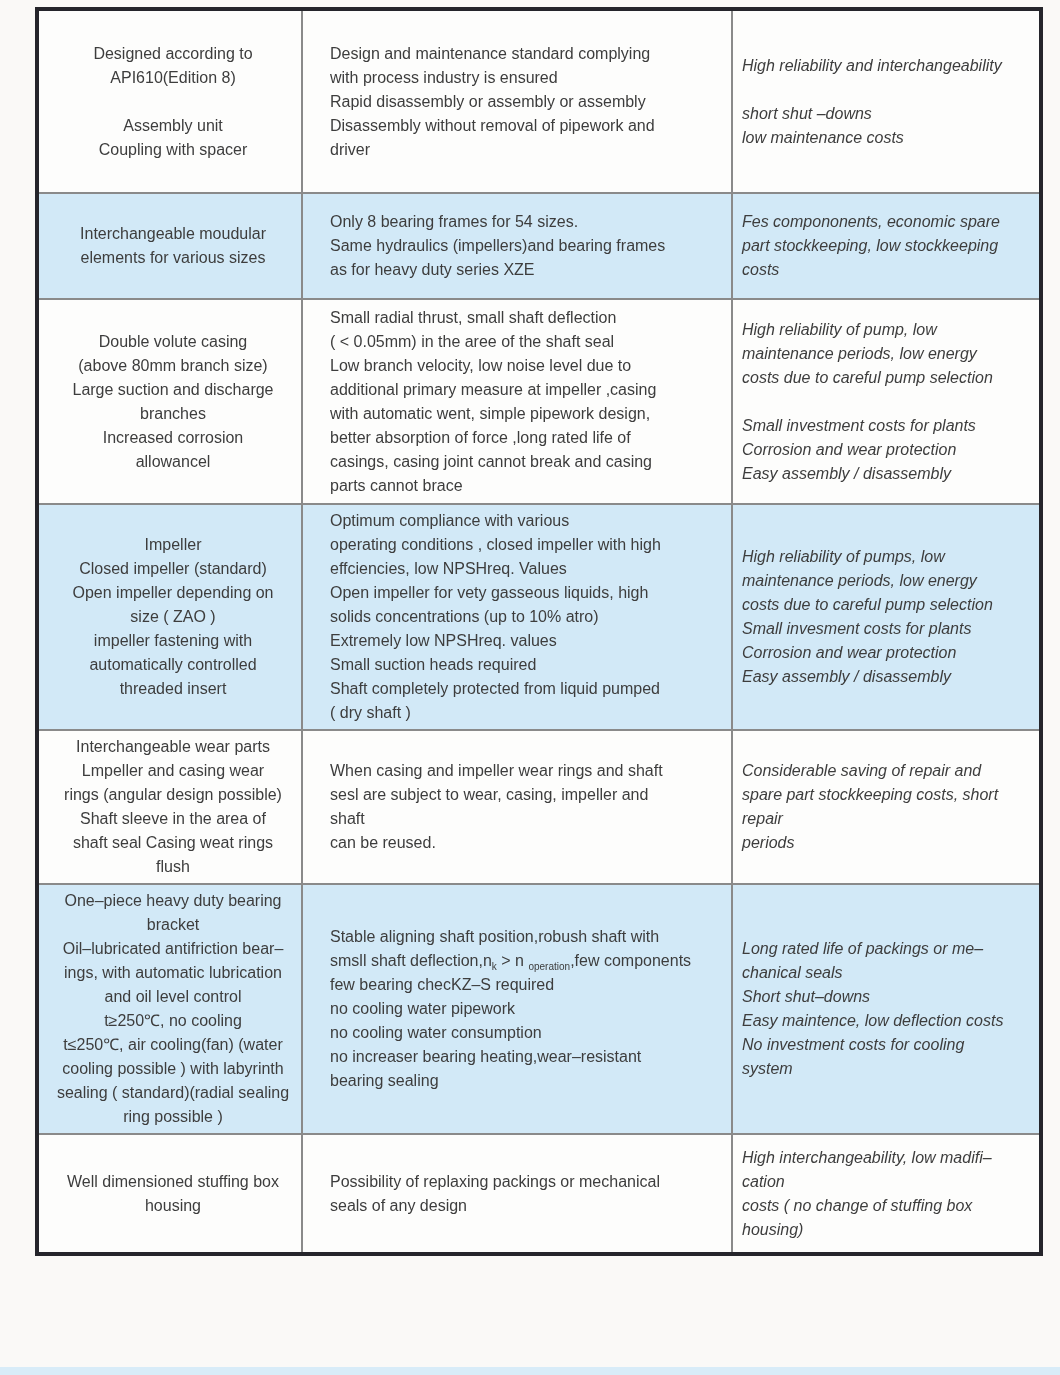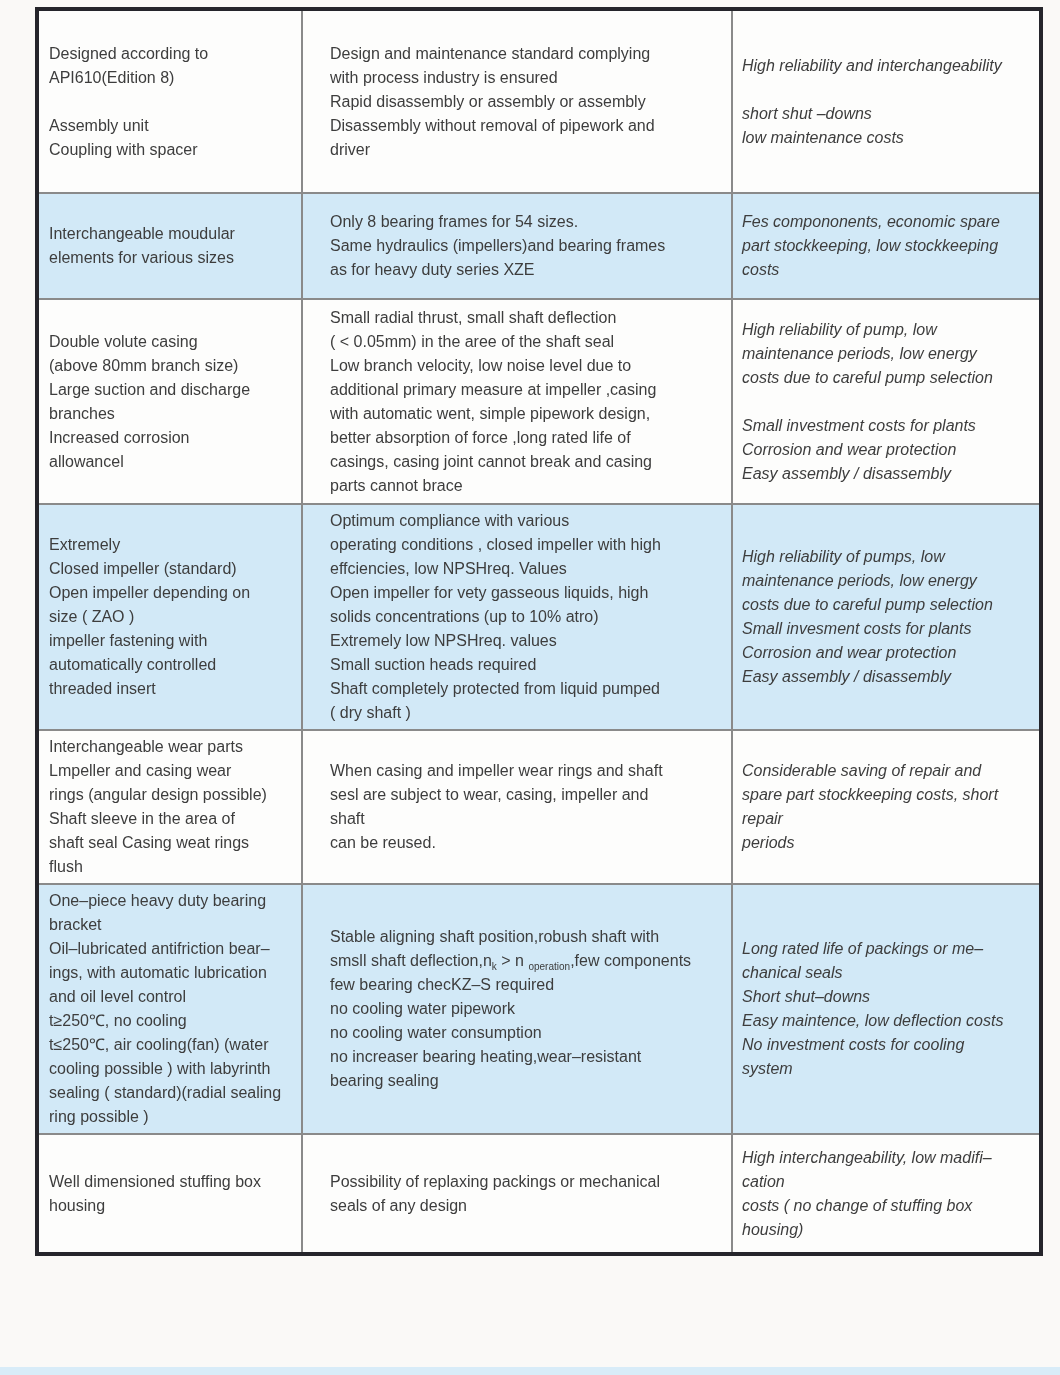--- a/index.html
+++ b/index.html
@@ -44,21 +44,21 @@
   tr.r4 { height:144px; }
   tr.r5 { height:244px; }
   tr.r6 { height:120px; }
   tr.shaded td { background:#d2e9f7; }
   .ct {
     white-space:pre-line;
     font-size:16px;
     line-height:24px;
     color:#3d3d3d;
   }
-  td.col-features  .ct { padding:4px 4px 4px 10px; }
+  td.col-features  .ct { padding:4px 4px 4px 10px;text-align:center; }
   td.col-advantages .ct { padding:4px 6px 4px 27px; }
   td.col-benefits  .ct { padding:4px 16px 4px 9px;font-style:italic; }
   .rich-line { white-space:pre; }
   .rich-line sub { font-size:10px; line-height:0; }
   .rich-line sub.tiny { font-size:10px; }
   .bottom-strip {
     position:absolute;
     left:0; right:0; bottom:0;
     height:8px;
     background:#d8ecf8;
@@ -140,21 +140,21 @@
 costs due to careful pump selection
 
 Small investment costs for plants
 Corrosion and wear protection
 Easy assembly / disassembly</div>
         </td>
     </tr>
 
     <tr class="r3 shaded">
       <td class="col-features">
-          <div class="ct">Extremely
+          <div class="ct">Impeller
 Closed  impeller (standard)
 Open impeller depending on
 size ( ZAO )
 impeller fastening with
 automatically controlled
 threaded insert</div>
         </td>
       <td class="col-advantages">
           <div class="ct">Optimum compliance with various
 operating conditions , closed impeller with high

